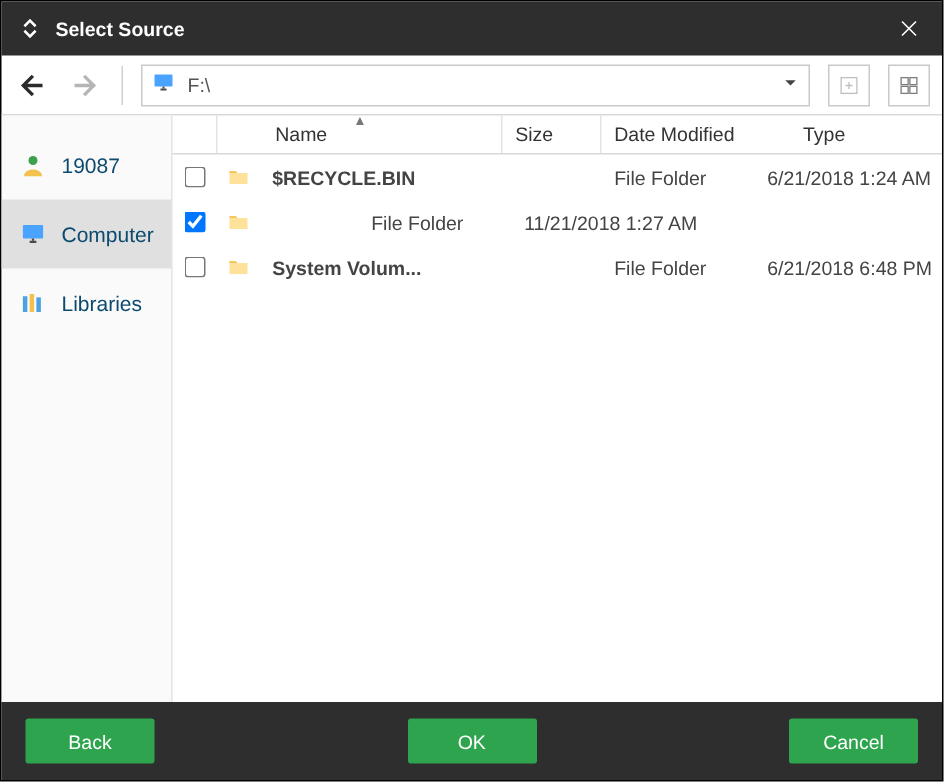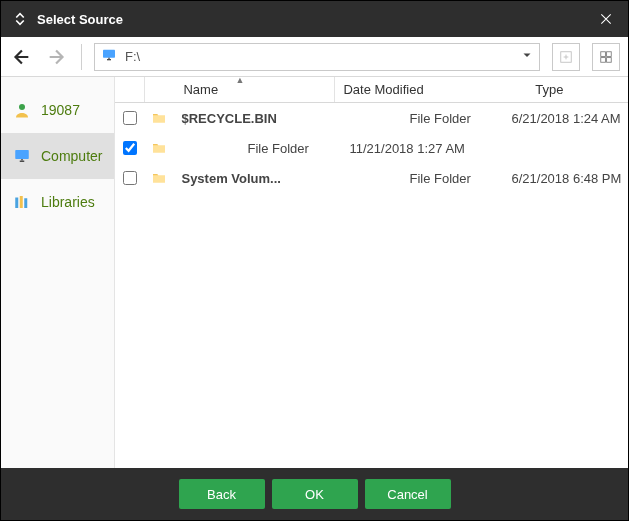--- a/index.html
+++ b/index.html
@@ -60,21 +60,21 @@
     border-right: 1px solid #e4e4e4;
     padding-top: 10px;
   }
   .side-item {
     height: 46px;
     display: flex;
     align-items: center;
     gap: 10px;
     padding: 0 12px;
     font-size: 14px;
-    color: #4d7c0f;
+    color: #0c4a6e;
     cursor: pointer;
   }
   .side-item.active { background: #e0e0e0; }
   .side-icon { width:18px; height:18px; display:flex; align-items:center; justify-content:center; }
   .filearea {
     flex: 1;
     display: flex;
     flex-direction: column;
     font-size: 13px;
   }
@@ -106,21 +106,21 @@
   .cell.size { width:66px; }
   .cell.type { width:102px; }
   .cell.date { flex:1; }
   input[type=checkbox]{ width:14px; height:14px; }
   .folder-svg { width:18px; height:16px; }
   .footer {
     height: 52px;
     background: #2e2e2e;
     display:flex;
     align-items:center;
-    justify-content:center;
+    justify-content:space-between;
     gap:7px;
     padding: 0 16px;
   }
   .btn {
     min-width: 86px;
     height: 30px;
     background: #2fa44f;
     color:#fff;
     border:none;
     border-radius:2px;
@@ -225,20 +225,23 @@
       </div>
     </div>
 
     <div class="filearea">
       <div class="cols">
         <div class="col check"></div>
         <div class="col name" style="width:190px">
           <span class="sort-caret">▲</span>
           <span style="margin-left:30px">Name</span>
         </div>
+        <div class="col size">
+            <span>Size</span>
+          </div>
         <div class="col date">
             <span>Date Modified</span>
           </div>
         <div class="col type">
             <span>Type</span>
           </div>
       </div>
       <div class="rows">
 
         <div class="row">

